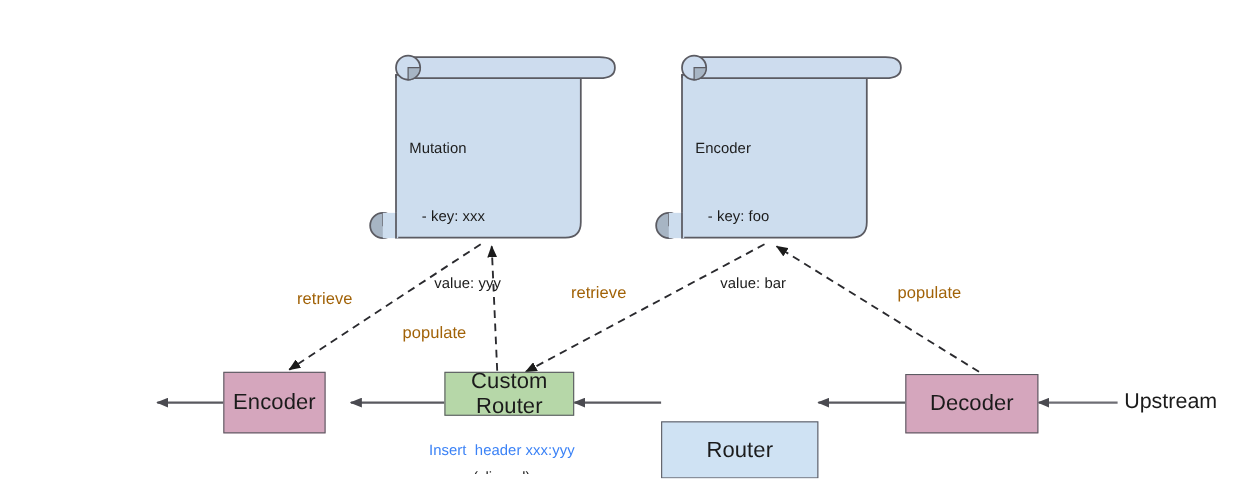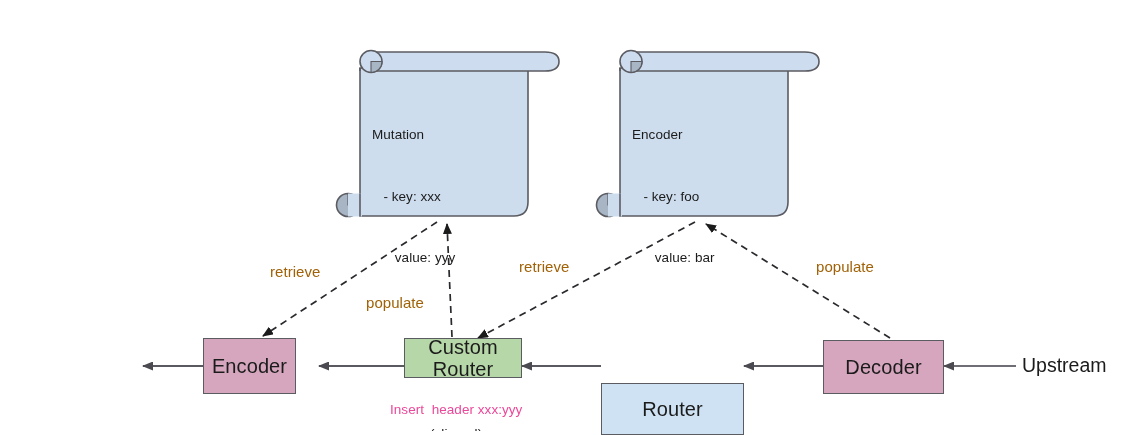--- a/index.html
+++ b/index.html
@@ -56,21 +56,21 @@
   }
   .endpoint-label {
     position: absolute;
     font-size: 19.5px;
     color: #1b1b1b;
     white-space: nowrap;
   }
   .caption {
     position: absolute;
     font-size: 13.5px;
-    color: #ec4899;
+    color: #3b82f6;
     white-space: pre;
     letter-spacing: 0.05px;
   }
   .caption-clipped {
     position: absolute;
     font-size: 13.5px;
     color: #1b1b1b;
     white-space: pre;
     letter-spacing: 0.05px;
     overflow: hidden;

